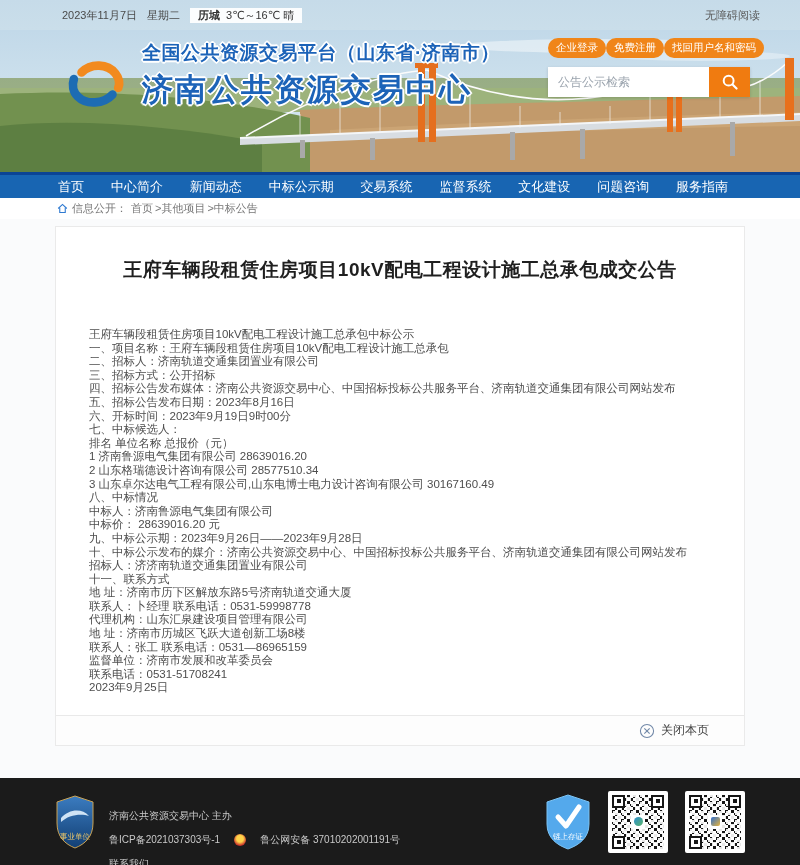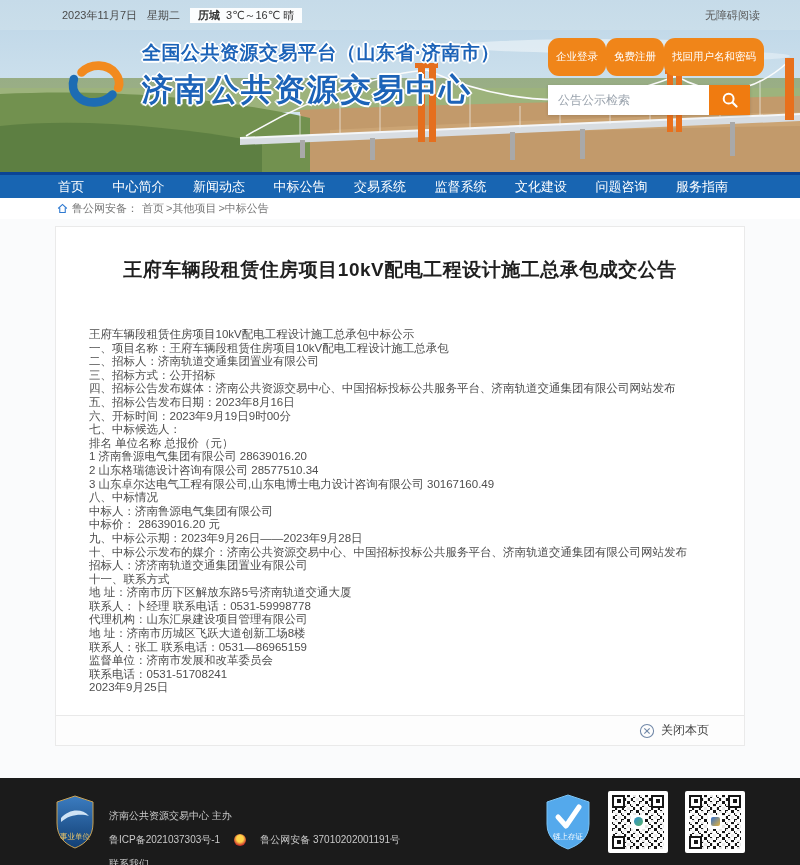--- a/index.html
+++ b/index.html
@@ -18,21 +18,21 @@
   .banner { height:142px; position:relative; overflow:hidden; }
   .banner-art { position:absolute; inset:0; width:100%; height:100%; }
   .logo { position:absolute; left:56px; top:26px; width:82px; height:54px; cursor:pointer; }
   .titles { position:absolute; left:142px; top:10px; }
   .platform-title { font-size:19px; font-weight:bold; color:#1c63b8; letter-spacing:.5px;
       text-shadow:-1px -1px 0 #fff,1px -1px 0 #fff,-1px 1px 0 #fff,1px 1px 0 #fff,-2px 0 0 #fff,2px 0 0 #fff,0 2px 0 #fff,0 -2px 0 #fff; }
   .site-title { font-size:31px; font-weight:bold; color:#1c63b8; letter-spacing:2px; margin-top:3px;
       text-shadow:-1px -1px 0 #fff,1px -1px 0 #fff,-1px 1px 0 #fff,1px 1px 0 #fff,-2px 0 0 #fff,2px 0 0 #fff,0 2px 0 #fff,0 -2px 0 #fff; }
   .header-right { position:absolute; right:50px; top:8px; width:202px; }
   .chips { display:flex; justify-content:space-between; }
-  .chip { background:#f08519; color:#fff; font-size:10.5px; padding:12px 8px; border-radius:11px; white-space:nowrap; cursor:pointer; }
+  .chip { background:#f08519; color:#fff; font-size:10.5px; padding:3px 8px; border-radius:11px; white-space:nowrap; cursor:pointer; }
   .search-row { margin-top:9px; display:flex; height:30px; box-shadow:0 1px 3px rgba(0,0,0,.15); }
   .search-input { flex:1; border:none; padding:0 10px; font-size:12px; background:#fff; outline:none; color:#0c4a6e; min-width:0; }
   .search-input::placeholder { color:#9aa3ad; }
   .search-btn { width:41px; background:#f07b10; display:flex; align-items:center; justify-content:center; border:none; cursor:pointer; }
 
   
   .nav { height:26px; background:#1865b2; border-top:3px solid #0b4494; display:flex; align-items:center;
          justify-content:space-between; padding:0 72px 0 58px; }
   .nav-item { color:#fff; font-size:13px; cursor:pointer; white-space:nowrap; }
 
@@ -165,34 +165,34 @@
           </svg>
         </button>
       </div>
     </div>
   </div>
 
   <div class="nav">
       <span class="nav-item">首页</span>
       <span class="nav-item">中心简介</span>
       <span class="nav-item">新闻动态</span>
-      <span class="nav-item">中标公告</span>
+      <span class="nav-item">中标公示期</span>
       <span class="nav-item">交易系统</span>
       <span class="nav-item">监督系统</span>
       <span class="nav-item">文化建设</span>
       <span class="nav-item">问题咨询</span>
       <span class="nav-item">服务指南</span>
     </div>
 
   <div class="breadcrumb">
     <svg width="11" height="11" viewBox="0 0 14 14" xmlns="http://www.w3.org/2000/svg">
       <path d="M1.5 7 L7 1.8 L12.5 7" stroke="#2f7ad1" fill="none" stroke-width="1.4"></path>
       <path d="M3.5 6.2 V12 H10.5 V6.2" stroke="#2f7ad1" fill="none" stroke-width="1.4"></path>
     </svg>
-    <span>鲁公网安备：</span>
+    <span>信息公开：</span>
     <span class="crumbs">
         <span class="crumb">首页 </span>
         <span class="crumb">&gt;其他项目</span>
         <span class="crumb">&gt;中标公告</span>
       </span>
   </div>
 
   <div class="page-body">
     <div class="card">
       <h1 class="article-title">王府车辆段租赁住房项目10kV配电工程设计施工总承包成交公告</h1>

